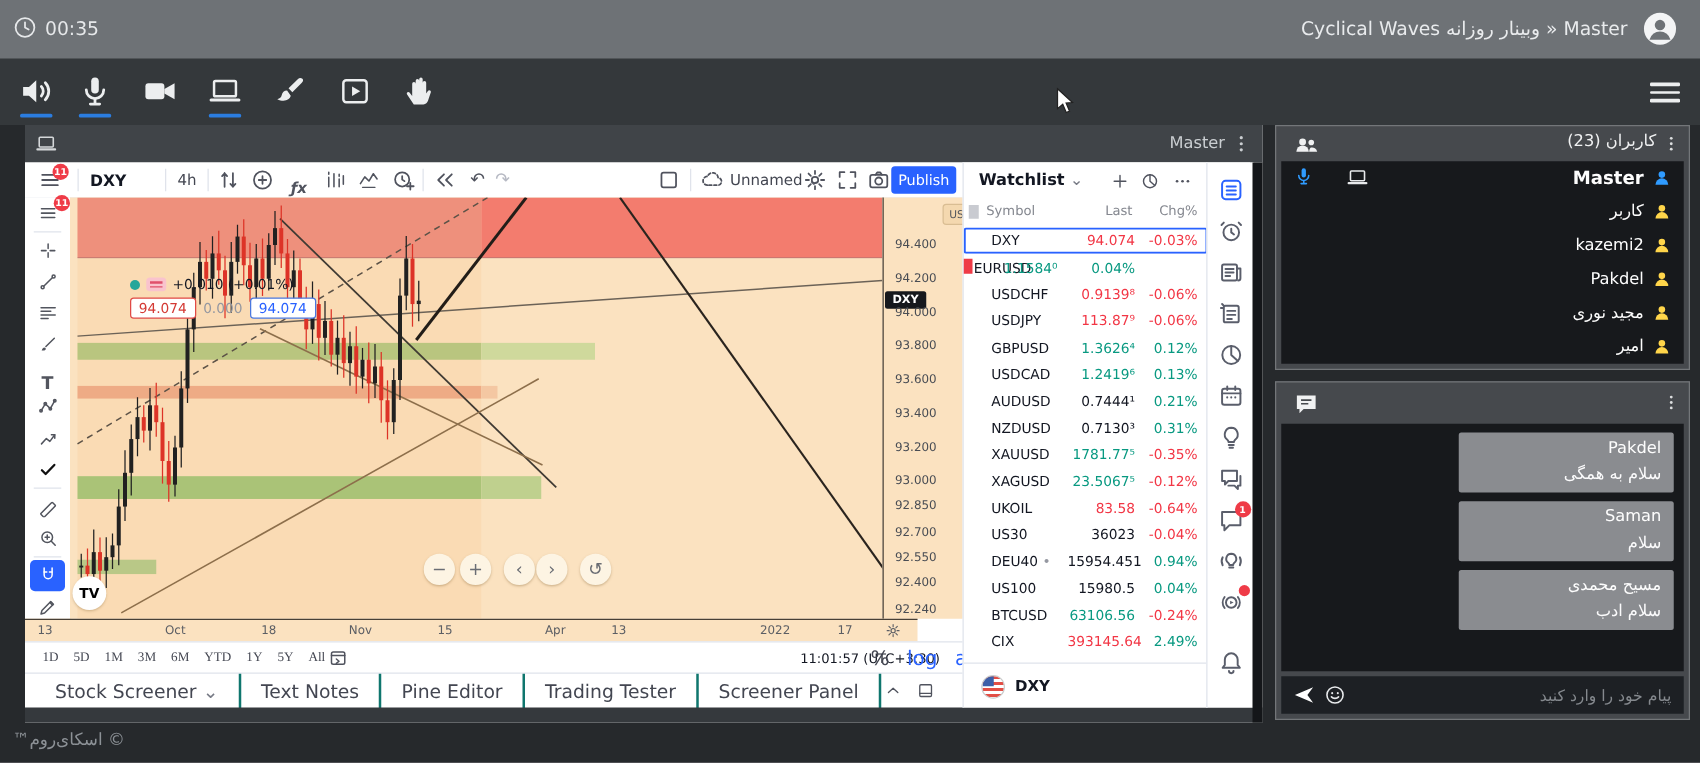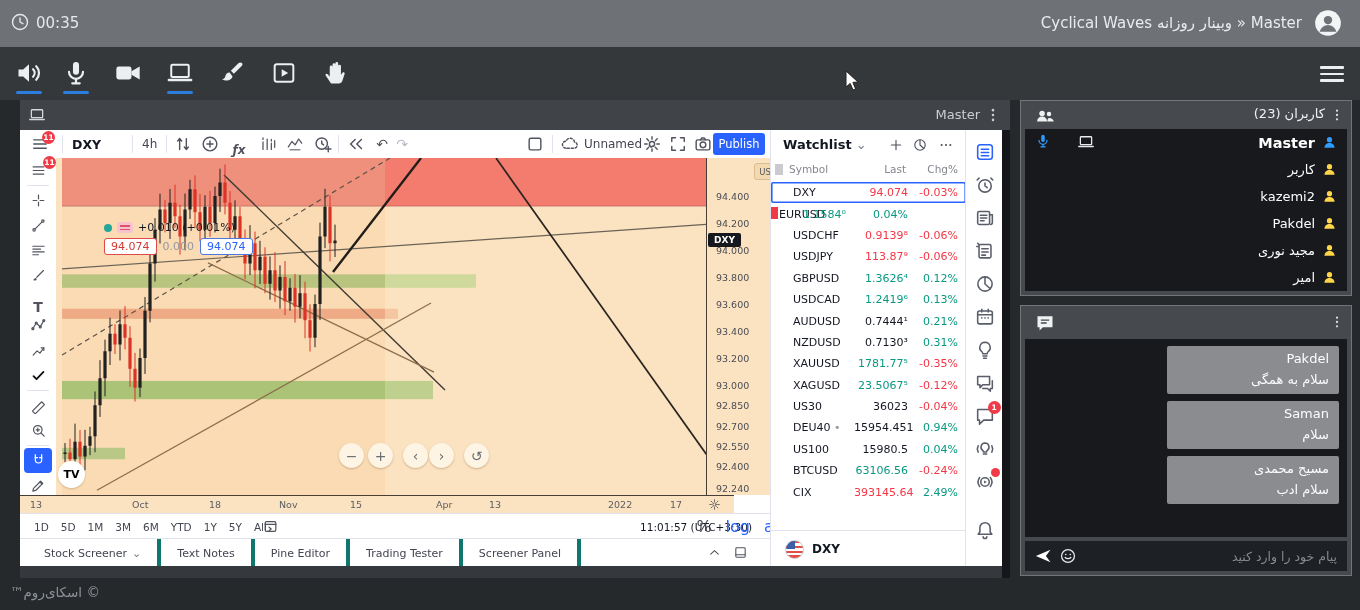--- a/index.html
+++ b/index.html
@@ -69,26 +69,26 @@
   #timeaxis{left:0;top:395px;width:714px;height:18px;background:#fbe2c0;border-top:1px solid #473f35;}
   .txlbl{position:absolute;top:3px;font-size:9.5px;color:#5b5e64;}
   #taxgear{position:absolute;left:688px;top:2px;width:13px;height:13px;color:#5b5e64;}
   .navbtn{position:absolute;width:25px;height:25px;border-radius:50%;background:#fdf4e3;color:#6a6d74;
           display:flex;align-items:center;justify-content:center;font-size:14px;box-shadow:0 1px 2px rgba(120,90,40,.35);cursor:pointer;}
   #tvlogo{position:absolute;left:2px;top:303px;width:27px;height:27px;border-radius:50%;background:#fff;
           color:#000;font-weight:bold;font-size:11px;display:flex;align-items:center;justify-content:center;box-shadow:0 1px 2px rgba(120,90,40,.3);}
 
   
   #ibar{left:0;top:413px;width:980px;height:25px;background:#fff;border-top:1px solid #e0e3eb;}
-  .rng{position:relative;font-size:10.5px;color:#434651;padding:0 6px;cursor:pointer;}
+  .rng{position:relative;font-size:10.5px;color:#434651;padding:0 6px;cursor:pointer;font-family:Liberation Serif, serif;}
   #ibar-right{position:absolute;right:248px;top:0;height:25px;display:flex;align-items:center;font-size:10.5px;color:#131722;}
   .sb{margin-left:14px;cursor:pointer;}
   #tabs{left:0;top:438px;width:980px;height:28px;background:#fff;border-top:1px solid #e0e3eb;}
-  .btab{position:relative;font-size:11px;color:#434651;padding:0 16px;height:28px;display:flex;align-items:center;
-        border-right:4px solid #0f766e;cursor:pointer;white-space:nowrap;}
+  .btab{position:relative;font-size:15px;color:#434651;padding:0 16px;height:28px;display:flex;align-items:center;
+        border-right:2px solid #0f766e;cursor:pointer;white-space:nowrap;}
   #winfoot{left:0;top:466px;width:990px;height:12px;background:#35393d;}
 
   
   #wl{left:750px;top:30px;width:195px;height:436px;background:#fff;border-left:1px solid #e0e3eb;}
   #wlhead{position:absolute;left:0;top:0;width:195px;height:30px;}
   #wlhead .wlt{position:absolute;left:12px;top:7px;font-size:13px;color:#131722;font-weight:bold;display:flex;gap:4px;align-items:center;}
   #wlcols{position:absolute;left:0;top:30px;width:195px;height:22px;font-size:10.5px;color:#84878f;}
   #wlrows{position:absolute;left:0;top:52px;width:195px;}
   .wrow{position:relative;height:21.4px;display:grid;grid-template-columns:10px 1fr 62px 50px;align-items:center;
         font-size:11px;color:#131722;cursor:pointer;}
@@ -863,20 +863,26 @@
             <span class="chg" style="color:#f23645">-0.35%</span>
           </div>
           <div class="wrow">
             <span></span>
             <span class="sym" style="padding-left:12px">XAGUSD</span>
             <span class="last" style="color:#089981">23.5067⁵</span>
             <span class="chg" style="color:#f23645">-0.12%</span>
           </div>
           <div class="wrow">
             <span></span>
+            <span class="sym" style="padding-left:12px">UKOIL</span>
+            <span class="last" style="color:#f23645">83.58</span>
+            <span class="chg" style="color:#f23645">-0.64%</span>
+          </div>
+          <div class="wrow">
+            <span></span>
             <span class="sym" style="padding-left:12px">US30</span>
             <span class="last" style="color:#131722">36023</span>
             <span class="chg" style="color:#f23645">-0.04%</span>
           </div>
           <div class="wrow">
             <span></span>
             <span class="sym" style="padding-left:12px">DEU40 <span style="color:#9598a1">•</span></span>
             <span class="last" style="color:#131722">15954.451</span>
             <span class="chg" style="color:#089981">0.94%</span>
           </div>

